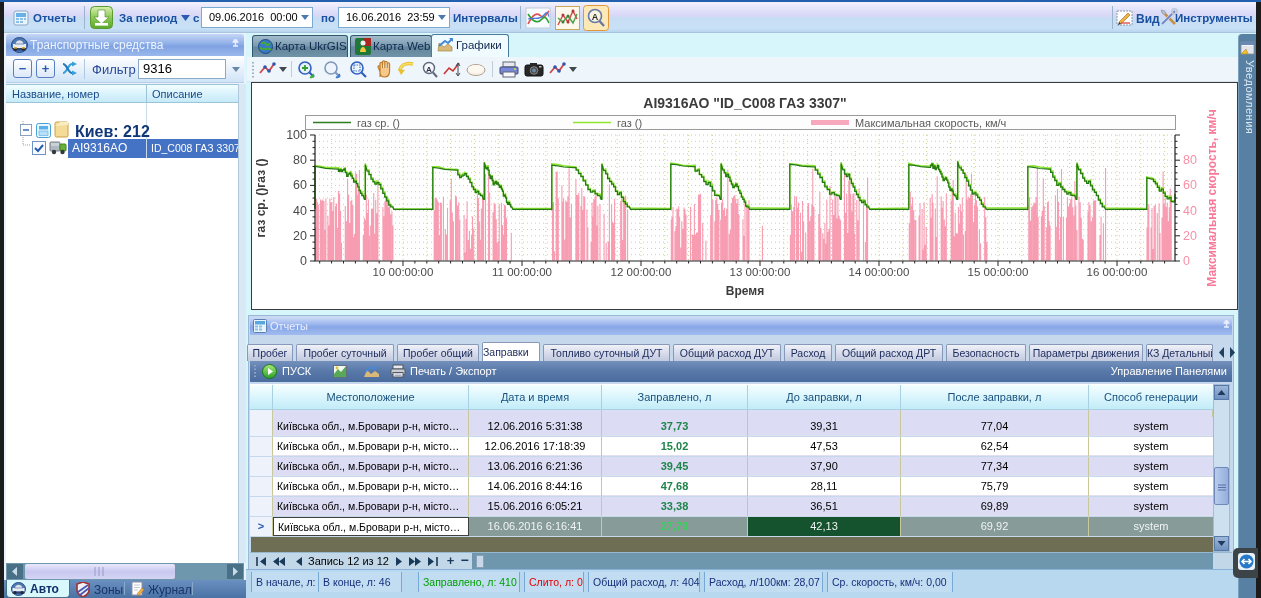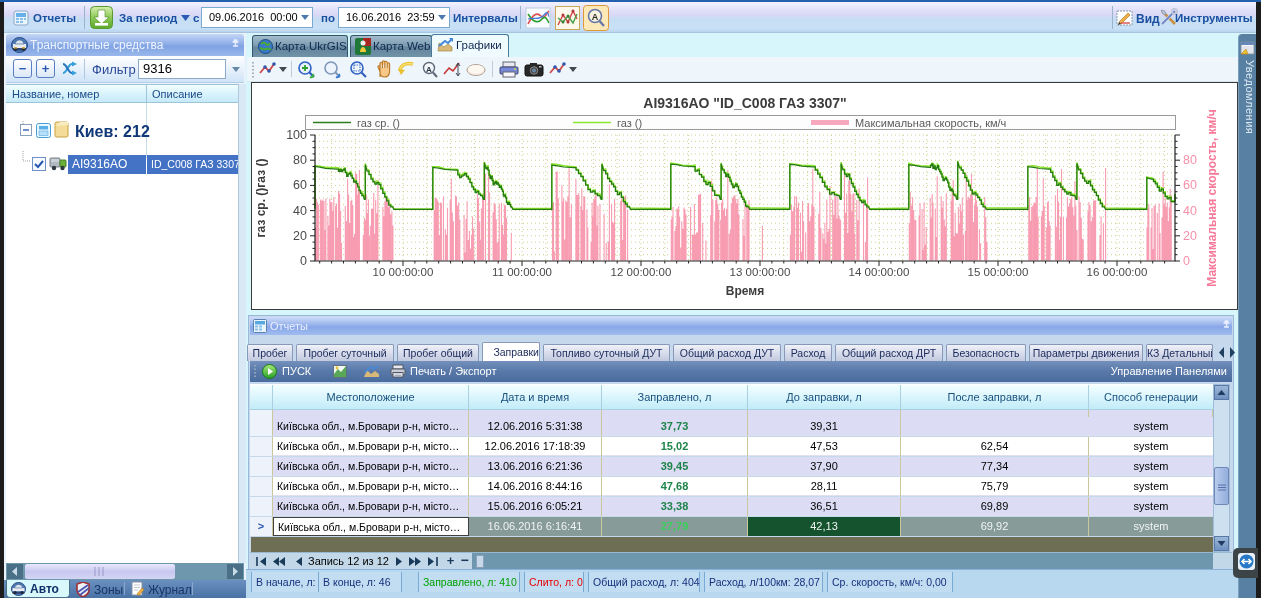--- a/index.html
+++ b/index.html
@@ -29,21 +29,21 @@
 
 .maptab{position:absolute;top:35px;height:22px;border:1px solid #33566b;border-bottom:none;border-radius:3px 3px 0 0;
  background:linear-gradient(#a3bccc,#7c9cb2 45%,#64869c 55%,#7093a8);color:#10284e;font-size:12px;line-height:20px}
 #tabgraf{position:absolute;top:34px;height:23px;background:#effbff;border:1px solid #4a7a9a;border-bottom:none;border-radius:3px 3px 0 0;color:#10284e;font-size:12px;line-height:21px}
 
 #ctool{left:247px;top:57px;width:991px;height:25px;background:#eef5fb;border-bottom:1px solid #d8e4ee}
 
 #bpanel{left:248px;top:315px;width:986px;height:255px;background:#c6d8ec;border:1px solid #9ab8d8}
 #bhead{left:250px;top:317px;width:982px;height:18px;background:linear-gradient(#cfdcf8,#96b2ec 45%,#88a6e6 55%,#a0bcf0);color:#e8eeff;font-size:11px;line-height:18px}
 .rtab{position:absolute;top:344px;height:17px;background:linear-gradient(#f0f2f8,#d8dcec 50%,#c2cade);border:1px solid #8898b8;border-bottom:none;border-radius:2px 2px 0 0;color:#1a2a5a;font-size:10.5px;line-height:16px;text-align:center;white-space:nowrap}
-#rtabact{position:absolute;top:342px;height:19px;background:#ffffff;border:1px solid #8898b8;border-bottom:none;border-radius:2px 2px 0 0;color:#1a2a5a;font-size:10.5px;line-height:18px;text-align:right;z-index:2}
+#rtabact{position:absolute;top:342px;height:19px;background:#ffffff;border:1px solid #8898b8;border-bottom:none;border-radius:2px 2px 0 0;color:#1a2a5a;font-size:10.5px;line-height:18px;text-align:left;z-index:2}
 #btool{left:250px;top:361px;width:982px;height:21px;background:linear-gradient(#7490bc,#5878a8 50%,#4a6c9e);color:#fff;font-size:11px;line-height:21px}
 
 #tblhead{left:250px;top:384px;width:963px;height:26px;background:linear-gradient(#f4ffff,#d8f4fc 55%,#c2ecf8);border-top:1px solid #fff;border-bottom:1px solid #a8d0e0;color:#19517e;font-size:11px}
 .th{position:absolute;top:0;height:26px;line-height:24px;text-align:center;border-right:1px solid #a8d0e0}
 .row{position:absolute;width:963px;height:19px;font-size:11px;color:#000}
 .cell{position:absolute;top:0;height:19px;line-height:18px;text-align:center;border-right:1px solid #c8c89a}
 .lrow{background:#dcdcf4}
 .wrow{background:#ffffff}
 #olive{left:251px;top:537px;width:962px;height:15px;background:#6e6e54}
 #pgbar{left:250px;top:552px;width:982px;height:17px;background:#c2d8e8;border-top:1px solid #98b8d0}
@@ -188,21 +188,21 @@
         <rect x="3" y="3" width="9" height="3.5" fill="#58b0e8"></rect>
         <rect x="3" y="8" width="9" height="4.5" fill="#b8e0f8" stroke="#58a8e0" stroke-width="0.6"></rect>
       </svg>
   <svg style="position:absolute;left:48px;top:0" width="16" height="17">
         <rect x="1" y="1" width="13" height="15" rx="1.5" fill="#f4dc98" stroke="#c8a040"></rect>
         <path d="M1 5l5-4h8v3z" fill="#f8ecc0"></path>
       </svg>
   <div style="position:absolute;left:69px;top:2px;font-weight:bold;color:#103878;font-size:16px">Киев: 212</div>
  </div>
 
- <div style="position:absolute;left:0;top:52px;width:248px;height:19px">
+ <div style="position:absolute;left:0;top:36px;width:248px;height:19px">
   <svg style="position:absolute;left:16px;top:-4px" width="14" height="14">
         <path d="M1 0v10M1 10h8" stroke="#a0a0a0" stroke-width="1" stroke-dasharray="1 1"></path>
       </svg>
   <svg style="position:absolute;left:26px;top:2px" width="14" height="14">
         <rect x="0.5" y="0.5" width="13" height="13" fill="#f8fbff" stroke="#7090c8"></rect>
         <path d="M3 7l3 3 5-6" stroke="#2858b0" stroke-width="2" fill="none"></path>
       </svg>
   <svg style="position:absolute;left:43px;top:1px" width="18" height="15">
         <rect x="1" y="2" width="10" height="9" rx="1" fill="#b0b8c0" stroke="#788088"></rect>
         <rect x="11" y="4" width="6" height="7" rx="1" fill="#68b038" stroke="#488020"></rect>
@@ -469,20 +469,21 @@
       <div class="cell" style="left:498px;width:153px;height:7px"></div>
       <div class="cell" style="left:651px;width:188px;height:7px"></div>
       <div class="cell" style="left:839px;width:124px;height:7px"></div>
     </div>
 <div class="row lrow" style="top:7px;border-bottom:1px solid #e0e0ee">
       <div class="cell" style="left:0;width:23px;background:#eef2fa"></div>
       <div class="cell" style="left:23px;width:196px;text-align:left;padding-left:4px;font-size:10.5px;white-space:nowrap;overflow:hidden">Київська обл., м.Бровари р-н, місто…</div>
       <div class="cell" style="left:219px;width:133px">12.06.2016 5:31:38</div>
       <div class="cell" style="left:352px;width:146px;color:#1e8449;font-weight:bold">37,73</div>
       <div class="cell" style="left:498px;width:153px">39,31</div>
+      <div class="cell" style="left:651px;width:188px">77,04</div>
       <div class="cell" style="left:839px;width:124px;border-right:none">system</div>
     </div>
 <div class="row wrow" style="top:27px;border-bottom:1px solid #e0e0ee">
       <div class="cell" style="left:0;width:23px;background:#eef2fa"></div>
       <div class="cell" style="left:23px;width:196px;text-align:left;padding-left:4px;font-size:10.5px;white-space:nowrap;overflow:hidden">Київська обл., м.Бровари р-н, місто…</div>
       <div class="cell" style="left:219px;width:133px">12.06.2016 17:18:39</div>
       <div class="cell" style="left:352px;width:146px;color:#1e8449;font-weight:bold">15,02</div>
       <div class="cell" style="left:498px;width:153px">47,53</div>
       <div class="cell" style="left:651px;width:188px">62,54</div>
       <div class="cell" style="left:839px;width:124px;border-right:none">system</div>

